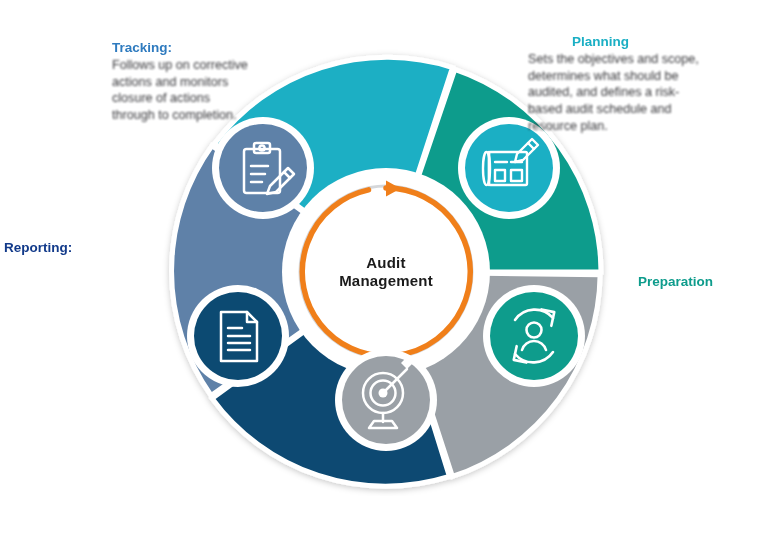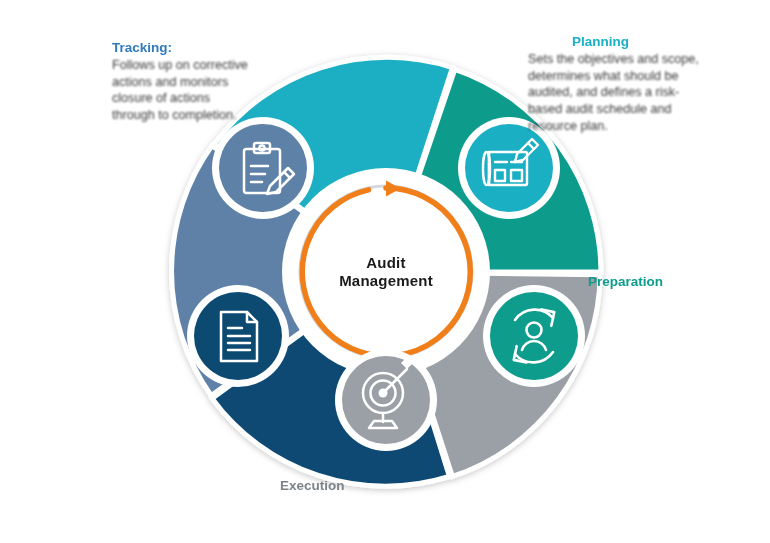--- a/index.html
+++ b/index.html
@@ -191,28 +191,28 @@
       <div>Management</div>
     </div>
   </div>
 
   <div class="callout" id="callout-planning">
     <div class="c-title" style="color: rgb(27, 175, 196); padding-left: 44px;">Planning</div>
     <div class="c-body">Sets the objectives and scope, determines what should be audited, and defines a risk-based audit schedule and resource plan.</div>
   </div>
 
   <div class="callout" id="callout-preparation">
-    <div class="c-title" style="color: rgb(14, 156, 140);">Preparation</div>
+    <div class="c-title" style="color: rgb(14, 156, 140); text-align: center;">Preparation</div>
   </div>
 
   <div class="callout" id="callout-execution">
-    <div class="c-title" style="color: rgb(124, 131, 137);">Execution</div>
   </div>
 
   <div class="callout" id="callout-reporting">
+    <div class="c-title" style="color: rgb(18, 58, 138);">Reporting:</div>
   </div>
 
   <div class="callout" id="callout-tracking">
     <div class="c-title" style="color: rgb(47, 123, 191);">Tracking:</div>
     <div class="c-body">Follows up on corrective actions and monitors closure of actions through to completion.</div>
   </div>
 
 </div>
 
 </body></html>

